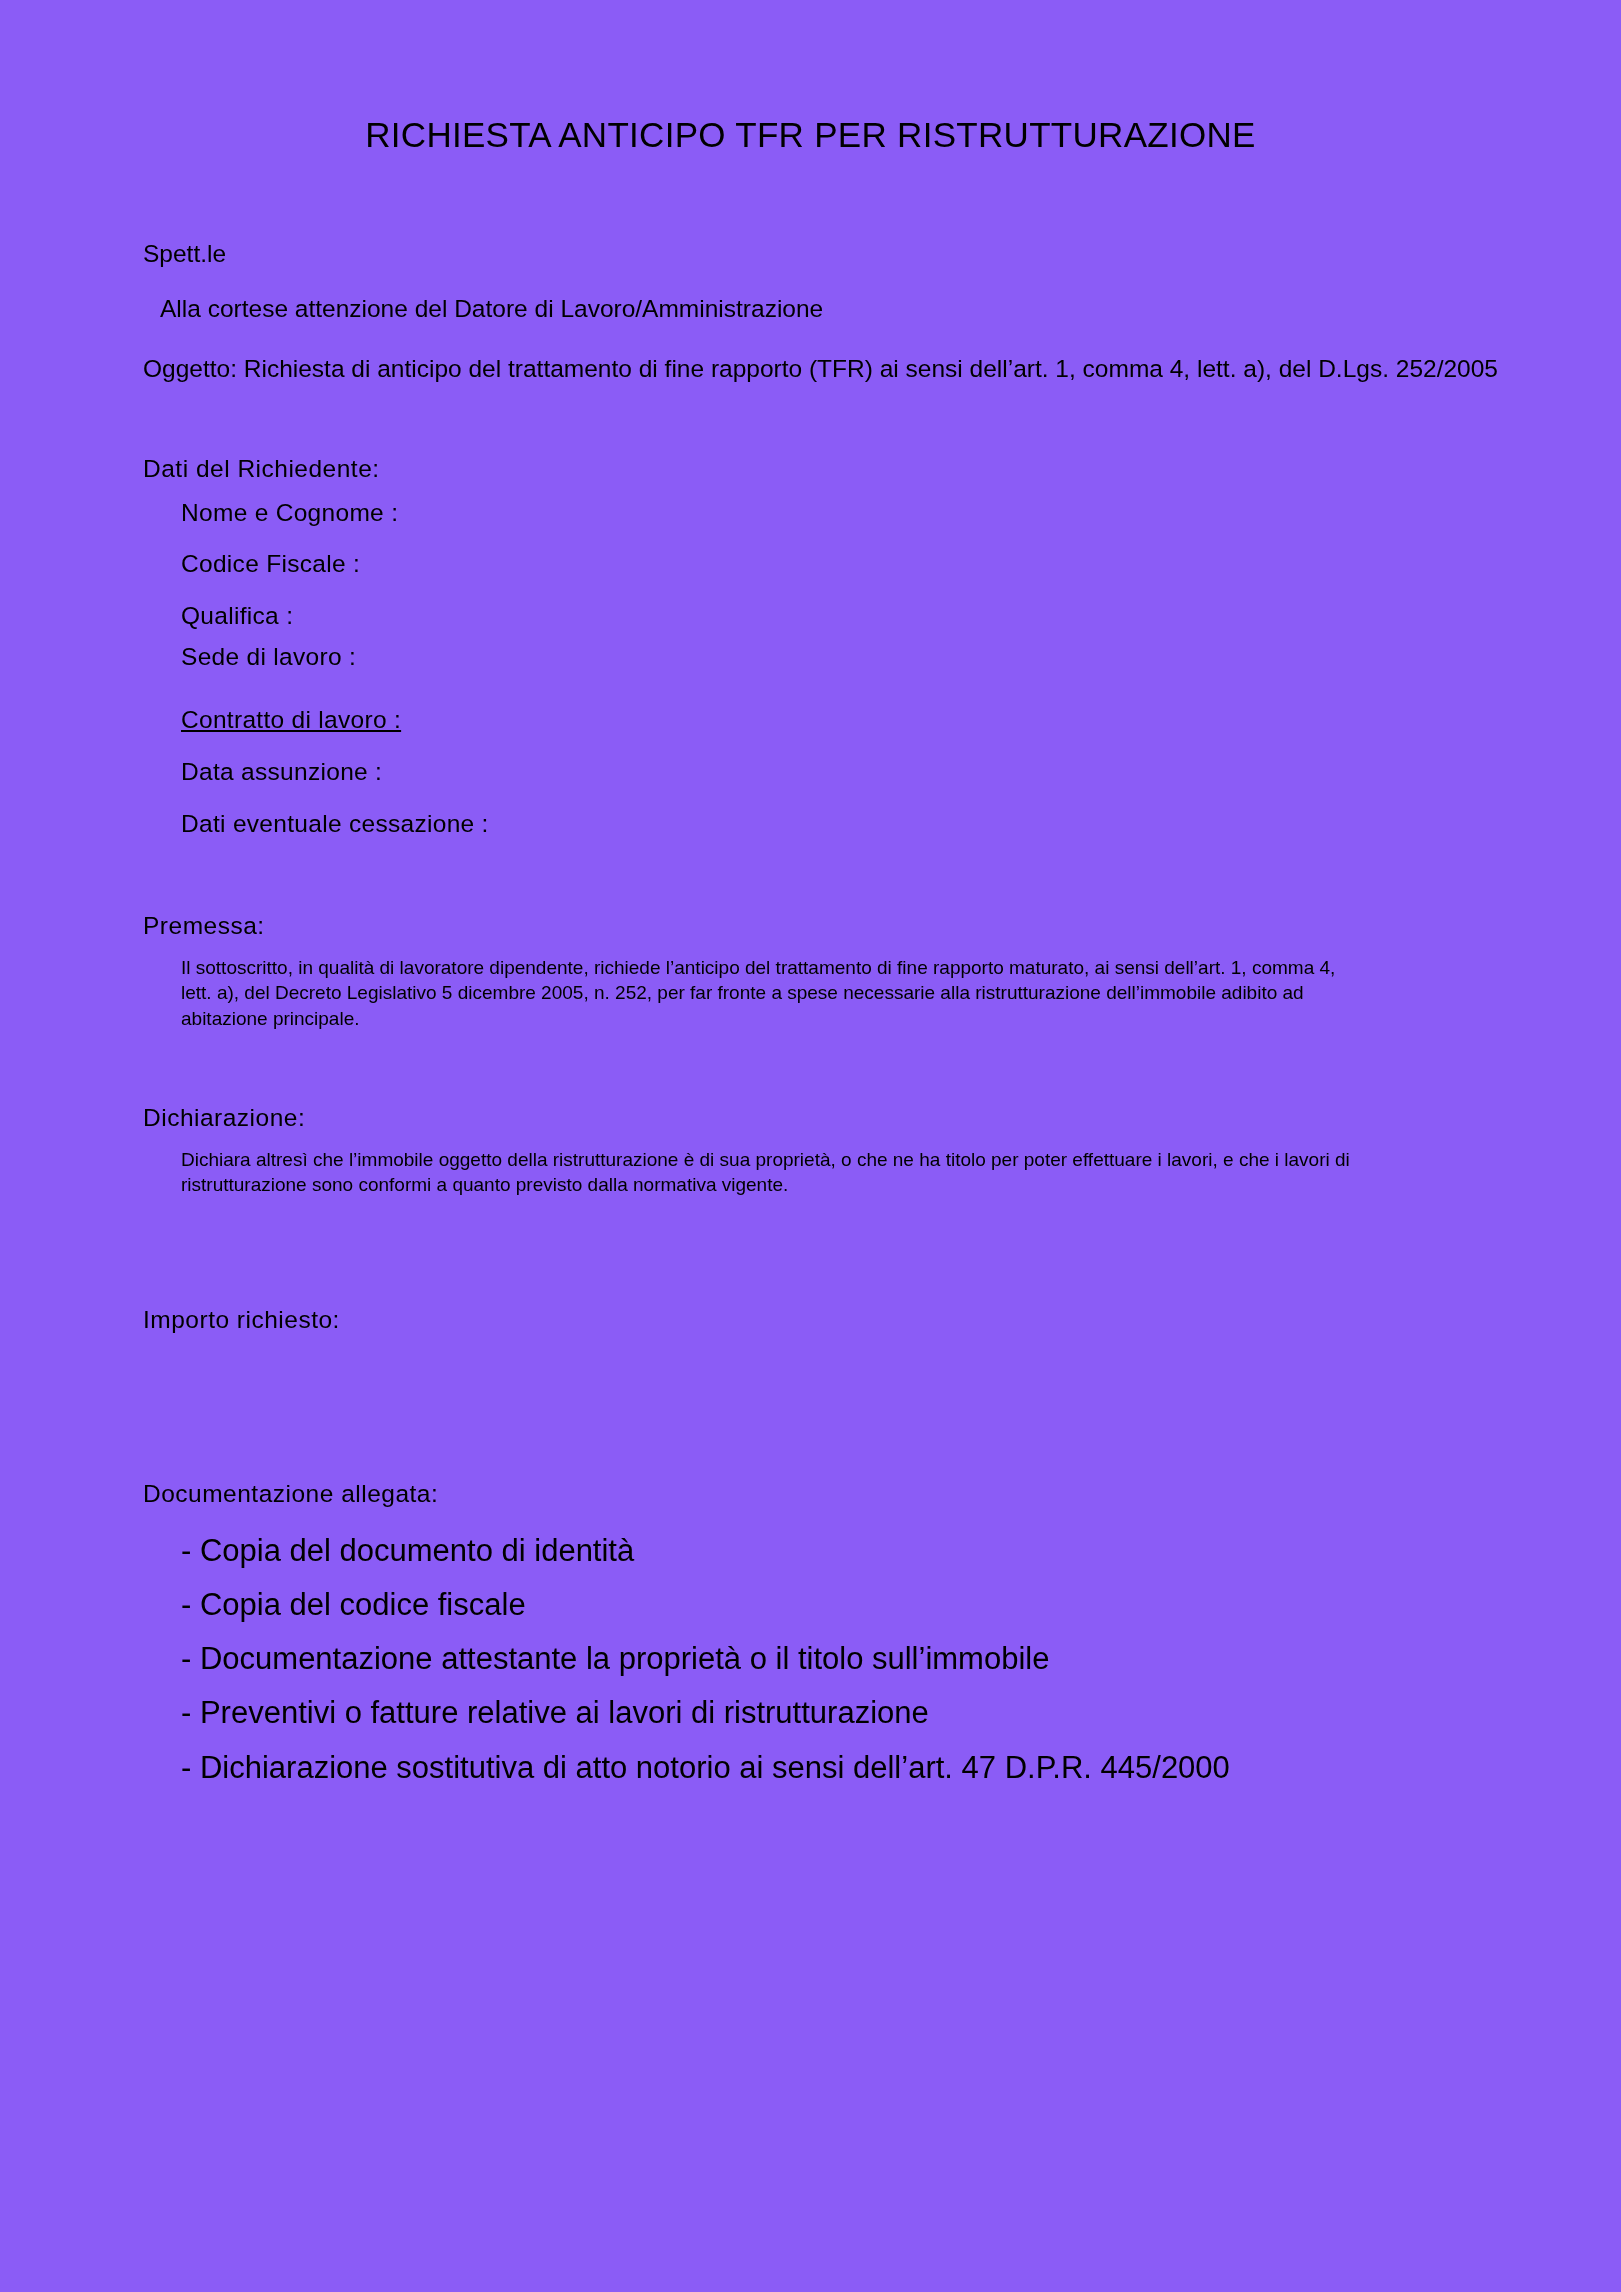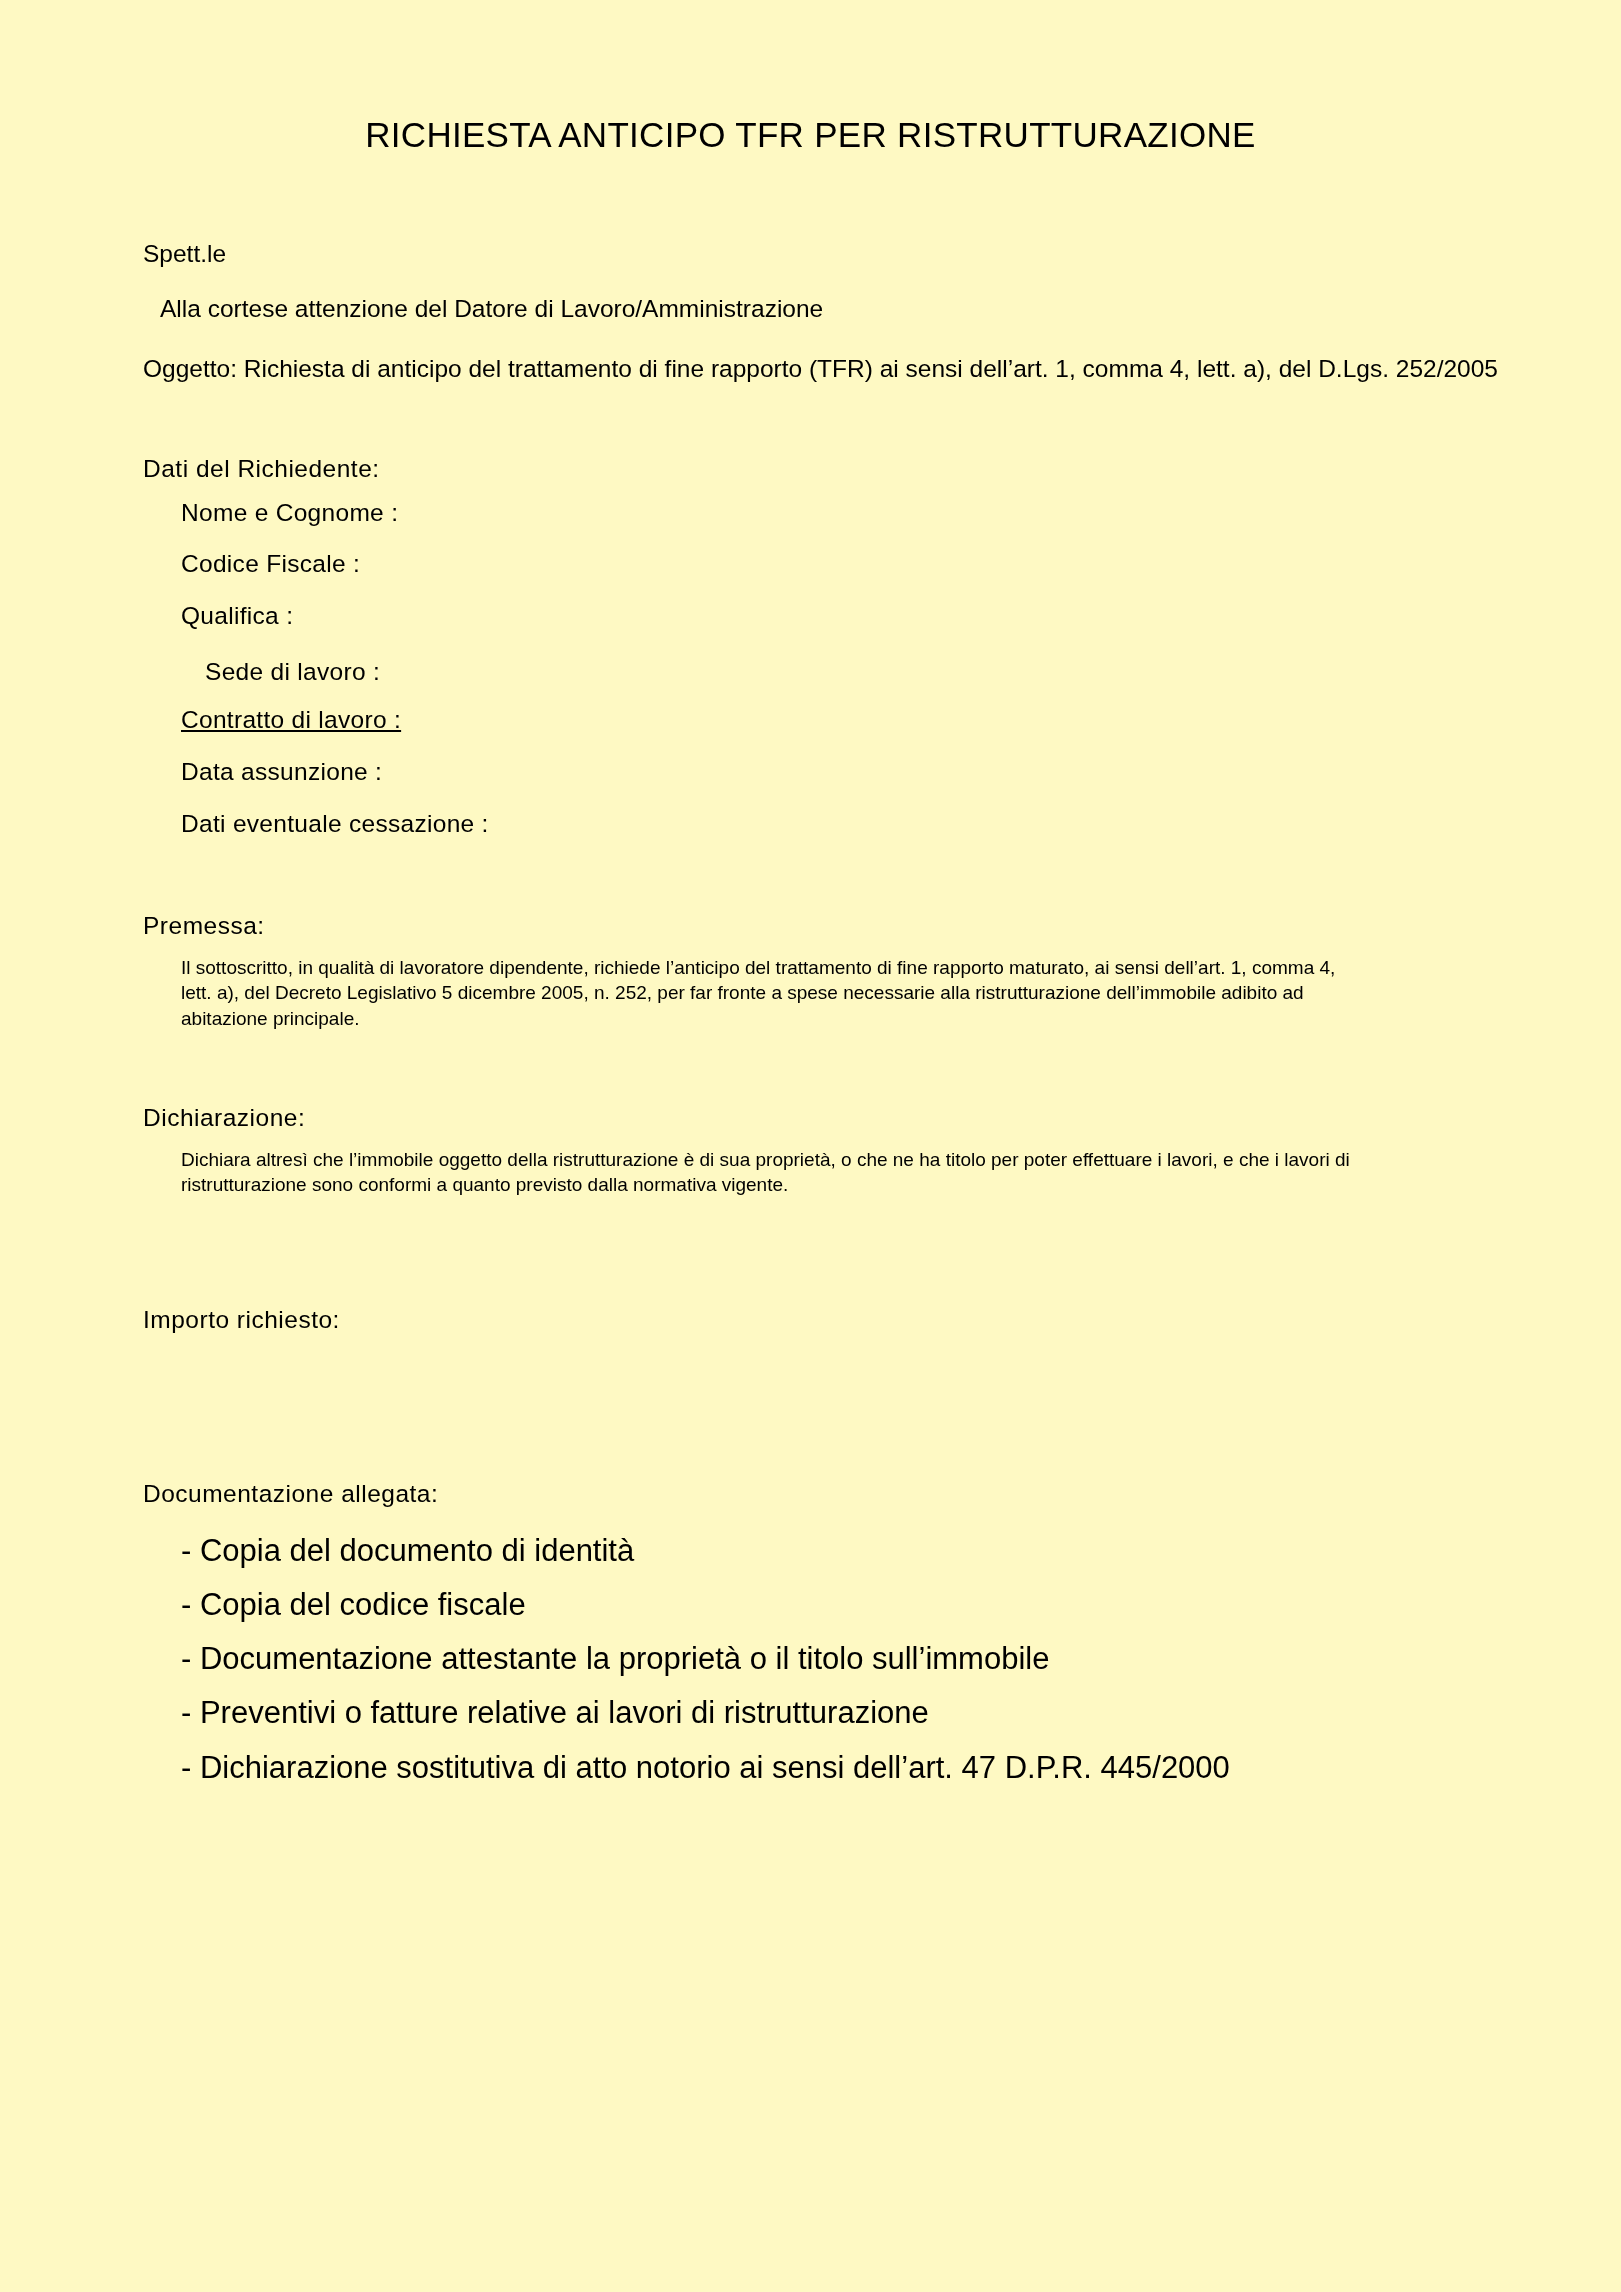--- a/index.html
+++ b/index.html
@@ -9,21 +9,21 @@
     background: #ffffff;
   }
   body {
     font-family: "Liberation Sans", "DejaVu Sans", sans-serif;
     color: #000000;
   }
   .page {
     position: relative;
     width: 1621px;
     height: 2293px;
-    background: #fef9c3;
+    background: #8b5cf6;
     overflow: hidden;
     box-sizing: border-box;
   }
   
   .doc-title {
     position: absolute;
     left: 0;
     top: 114px;
     width: 1621px;
     text-align: center;
@@ -98,21 +98,21 @@
   <div class="oggetto">Oggetto: Richiesta di anticipo del trattamento di fine rapporto (TFR) ai sensi dell’art. 1, comma 4, lett. a), del D.Lgs. 252/2005</div>
 
   <div class="section-head" style="left:143px; top:453px;">Dati del Richiedente:</div>
 
   <div class="field-line" style="left:181px; top:497px;">Nome e Cognome :</div>
 
   <div class="field-line" style="left:181px; top:548px;">Codice Fiscale :</div>
 
   <div class="field-line" style="left:181px; top:600px;">Qualifica :</div>
 
-  <div class="field-line" style="left:181px; top:656px;margin-left:24px;">Sede di lavoro :</div>
+  <div class="field-line" style="left:181px; top:641px;">Sede di lavoro :</div>
 
   <div class="field-line" style="left:181px; top:704px;text-decoration:underline;">Contratto di lavoro :</div>
 
   <div class="field-line" style="left:181px; top:756px;">Data assunzione :</div>
 
   <div class="field-line" style="left:181px; top:808px;">Dati eventuale cessazione :</div>
 
   <div class="section-head" style="left:143px; top:910px;">Premessa:</div>
 
   <div class="para" style="left:181px; top:955px; width:1166px;">Il sottoscritto, in qualità di lavoratore dipendente, richiede l’anticipo del trattamento di fine rapporto maturato, ai sensi dell’art. 1, comma 4, lett. a), del Decreto Legislativo 5 dicembre 2005, n. 252, per far fronte a spese necessarie alla ristrutturazione dell’immobile adibito ad abitazione principale.</div>

